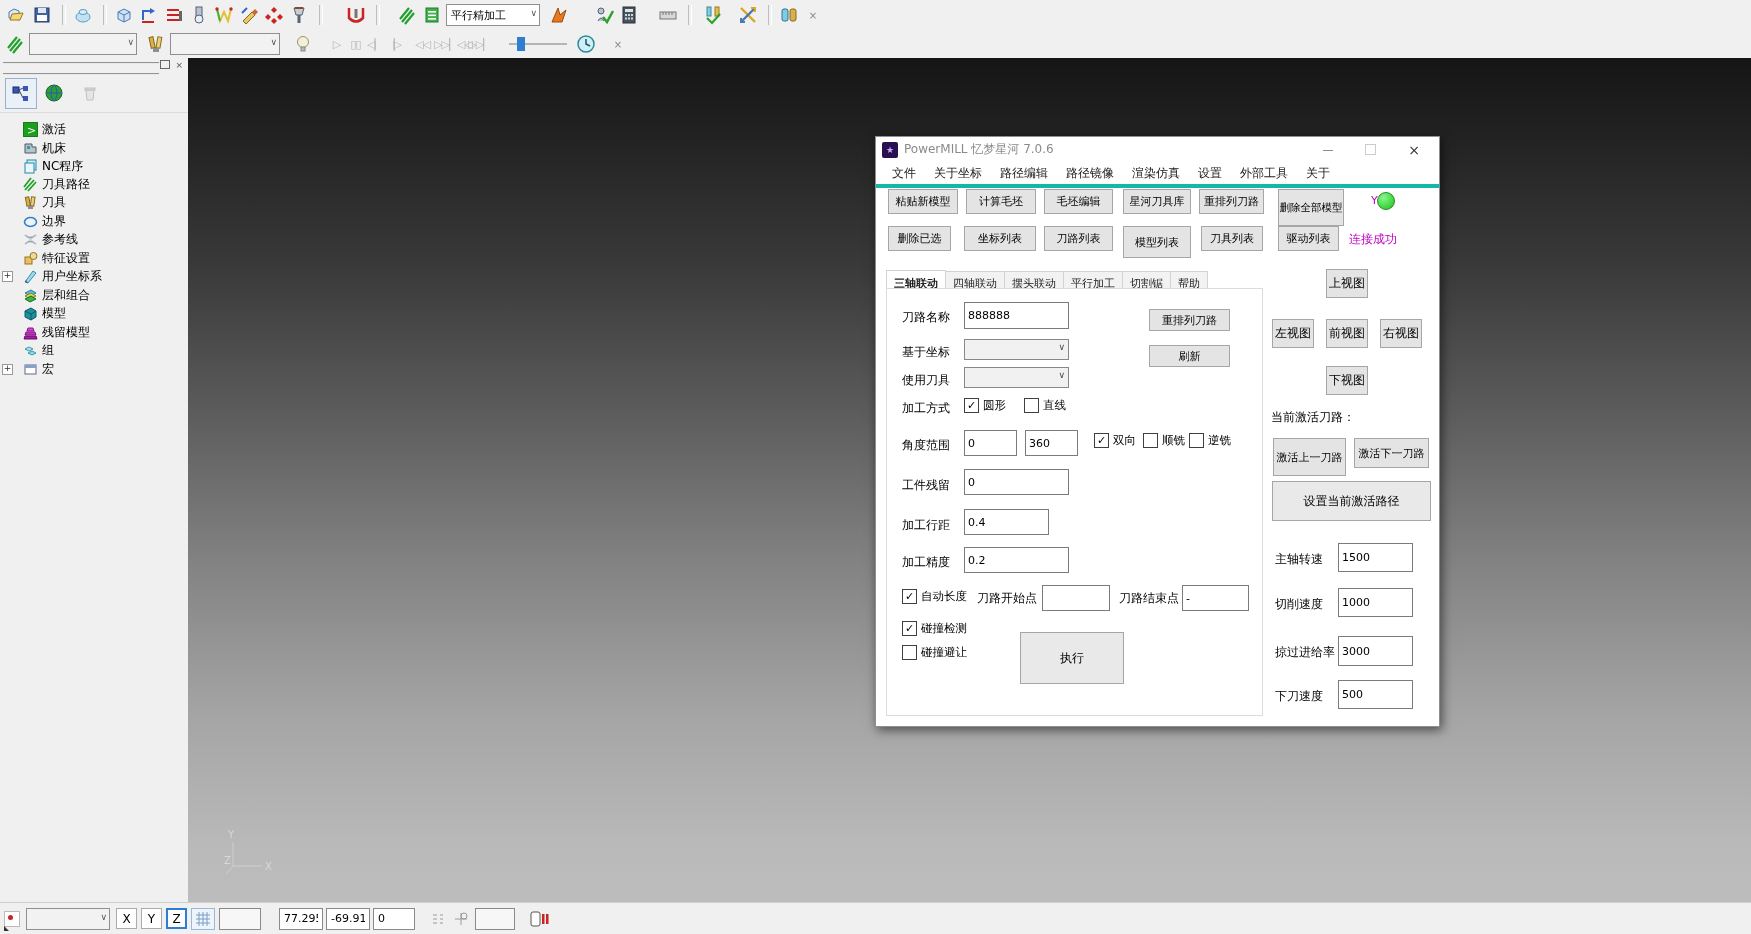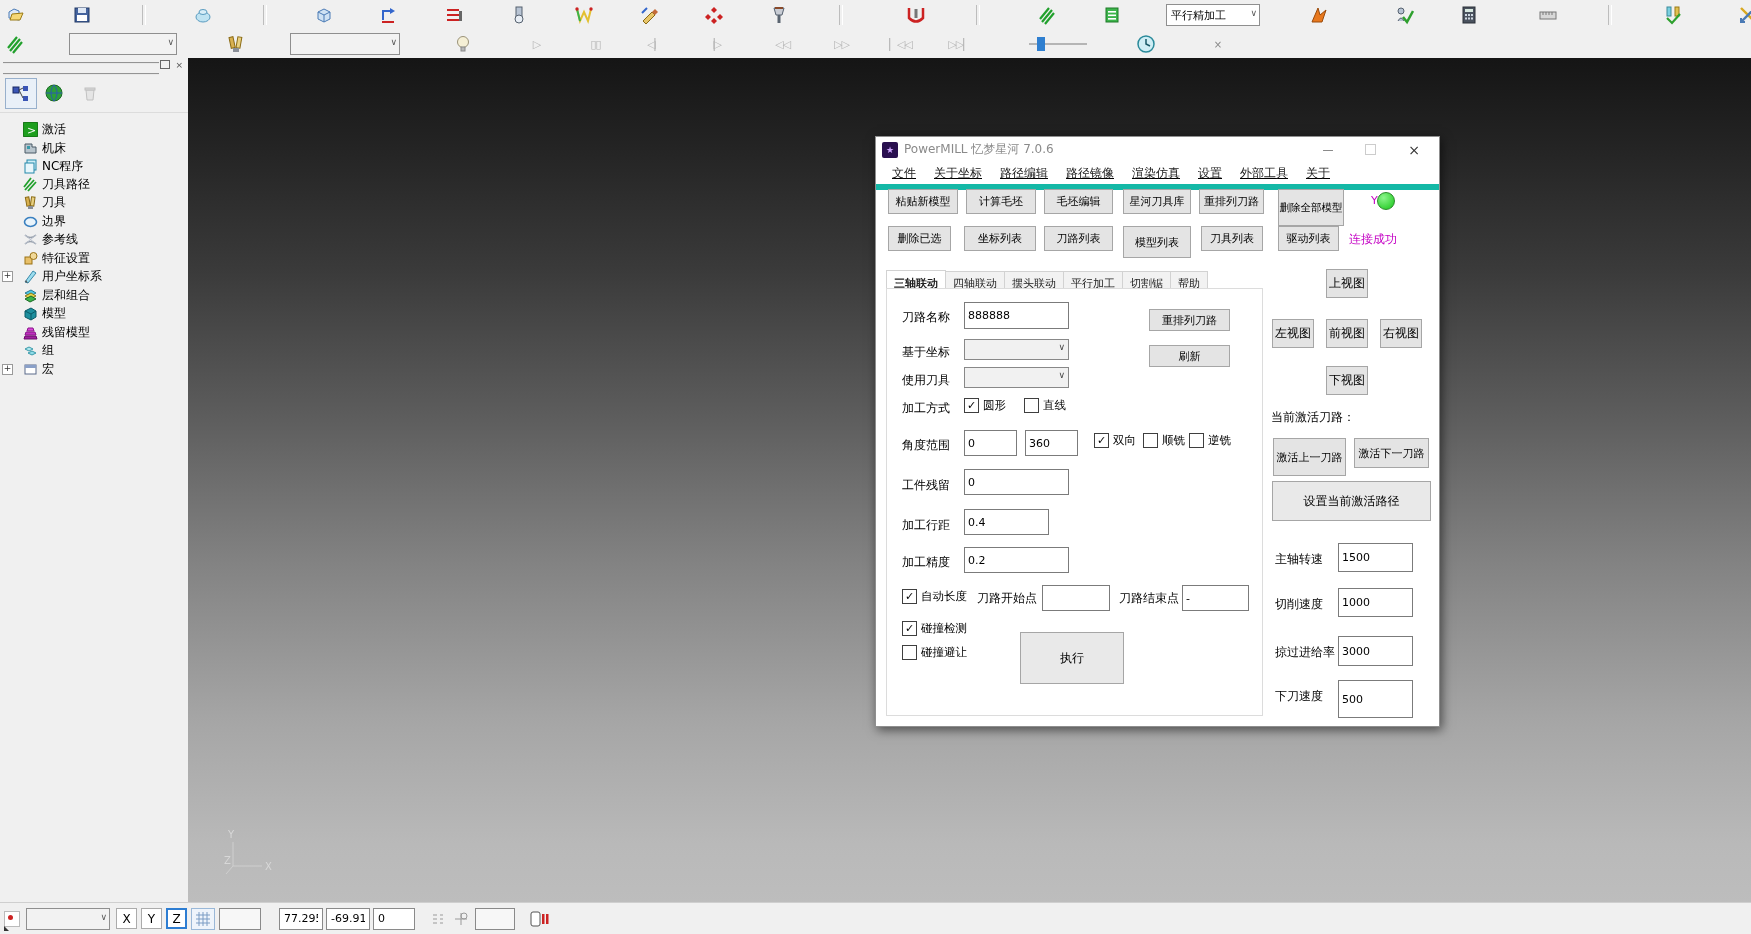--- a/index.html
+++ b/index.html
@@ -1,19 +1,19 @@
 <!DOCTYPE html>
 <html><head>
 <meta charset="utf-8">
 <style>
   html,body{margin:0;padding:0;background:#d4d4d4;}
   #app{position:relative;width:1751px;height:934px;overflow:hidden;background:#f0f0f0;
        font-family:"DejaVu Sans","Liberation Sans",sans-serif;font-size:12px;color:#000;}
   
-  .tb{position:absolute;left:0;right:0;display:flex;align-items:center;background:#f0f0f0;gap:40px;}
+  .tb{position:absolute;left:0;right:0;display:flex;align-items:center;background:#f0f0f0;}
   .tb1{top:0;height:30px;border-bottom:1px solid #e2e2e2;padding-left:6px;}
   .tb2{top:30px;height:28px;border-bottom:1px solid #d9d9d9;padding-left:4px;}
   .ti{width:22px;height:22px;margin-right:3px;display:inline-flex;align-items:center;justify-content:center;flex:0 0 auto;}
   .sep{width:2px;height:20px;margin:0 6px;border-left:1px solid #bdbdbd;border-right:1px solid #fff;flex:0 0 auto;}
   .combo{position:relative;height:20px;background:#fff;border:1px solid #8f8f8f;display:inline-flex;align-items:center;
          font-size:11px;padding:0 14px 0 4px;flex:0 0 auto;color:#000;}
   .combo .chev{position:absolute;right:2px;top:3px;font-size:9px;color:#555;}
   .combo.gray{background:#f2f2f2;}
   .pbtn{width:19px;height:20px;display:inline-flex;align-items:center;justify-content:center;color:#b3b3b3;
         font-size:11px;letter-spacing:-1px;flex:0 0 auto;}
@@ -35,21 +35,21 @@
     background:linear-gradient(180deg,#151515 0%,#232323 10%,#3a3a3a 25%,#5c5c5c 42%,#838383 60%,#a5a5a5 78%,#b9b9b9 93%,#bdbdbd 100%);}
   
   .dialog{position:absolute;left:875px;top:136px;width:565px;height:591px;background:#fff;
           border:1px solid #8f8f8f;box-shadow:2px 3px 10px rgba(0,0,0,.55);box-sizing:border-box;}
   .dtitle{position:absolute;left:0;top:0;right:0;height:25px;background:#fff;display:flex;align-items:center;}
   .dtitle .txt{margin-left:6px;color:#8a8a8a;font-size:12px;}
   .appico{width:16px;height:16px;margin-left:6px;background:#2a1050;border-radius:2px;color:#cfa6ff;
           font-size:9px;display:flex;align-items:center;justify-content:center;}
   .wbtn{position:absolute;top:0;width:34px;height:25px;display:flex;align-items:center;justify-content:center;color:#666;font-size:11px;}
   .dmenu{position:absolute;left:0;top:25px;right:0;height:22px;display:flex;align-items:center;padding-left:7px;
-         border-bottom:6px solid #14b8a6;background:#fff;text-decoration:underline;}
+         border-bottom:4px solid #14b8a6;background:#fff;}
   .dmenu .mi{padding:0 9px;font-size:12px;color:#222;}
   .btn{position:absolute;background:#e4e4e4;border:1px solid #a6a6a6;display:flex;align-items:center;justify-content:center;
        font-size:11px;color:#000;box-sizing:border-box;white-space:nowrap;}
   .magenta{color:#c400c4;}
   .gdot{position:absolute;width:16px;height:16px;border-radius:50%;border:1px solid #2a8a2a;
         background:radial-gradient(circle at 35% 30%,#8bf58b,#17c517);}
   .tabs{position:absolute;left:10px;top:133px;display:flex;align-items:flex-end;font-size:11px;}
   .tab{padding:4px 7px 3px 7px;border:1px solid #d2d2d2;border-left:none;background:#f2f2f2;color:#222;}
   .tab:first-child{border-left:1px solid #d2d2d2;}
   .tab.active{background:#fff;border-bottom:1px solid #fff;padding-top:5px;font-weight:bold;}
@@ -584,21 +584,21 @@
     <div class="btn" style="left:478px;top:301px;width:75px;height:30px;font-size:11px">激活下一刀路</div>
     <div class="btn" style="left:396px;top:344px;width:159px;height:40px;background:#e9e9e9;font-size:12px">设置当前激活路径</div>
 
     <span class="flabel" style="left:399px;top:414px">主轴转速</span>
     <input class="inp" style="left: 462px; top: 406px; width: 75px; height: 29px;" readonly="" value="1500">
     <span class="flabel" style="left:399px;top:459px">切削速度</span>
     <input class="inp" style="left: 462px; top: 451px; width: 75px; height: 29px;" readonly="" value="1000">
     <span class="flabel" style="left:399px;top:507px">掠过进给率</span>
     <input class="inp" style="left: 462px; top: 499px; width: 75px; height: 30px;" readonly="" value="3000">
     <span class="flabel" style="left:399px;top:551px">下刀速度</span>
-    <input class="inp" style="left: 462px; top: 543px; width: 75px; height: 38px;" readonly="" value="500">
+    <input class="inp" style="left: 462px; top: 543px; width: 75px; height: 29px;" readonly="" value="500">
   </div>
 
   <div class="sbar">
     <span style="position:relative;width:14px;height:14px;background:#fff;border:1px solid #bbb;margin-right:6px;flex:0 0 auto;">
       <span style="position:absolute;left:3px;top:3px;width:5px;height:5px;border-radius:50%;background:#cc2222;"></span>
       <span style="position:absolute;left:-1px;bottom:-5px;width:0;height:0;border-left:5px solid #333;border-top:5px solid transparent;"></span>
     </span>
     <span class="combo gray" style="width:64px">
         <span class="chev">∨</span>
       </span>

